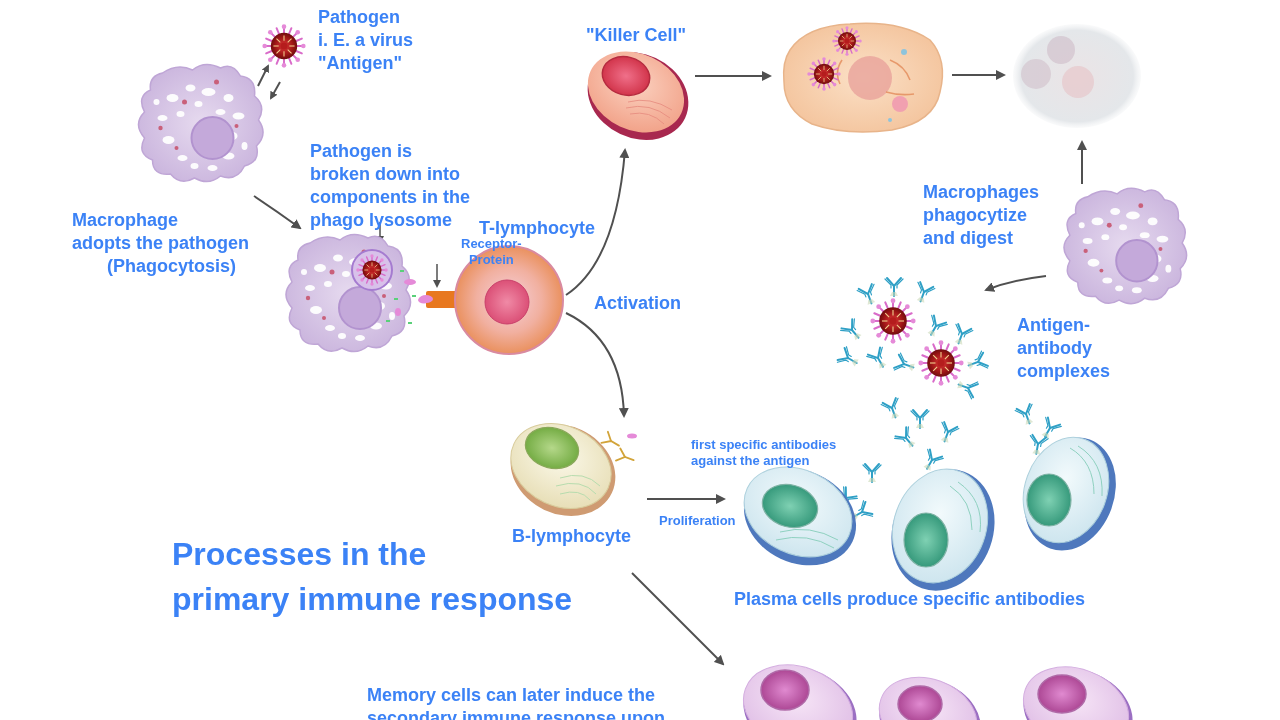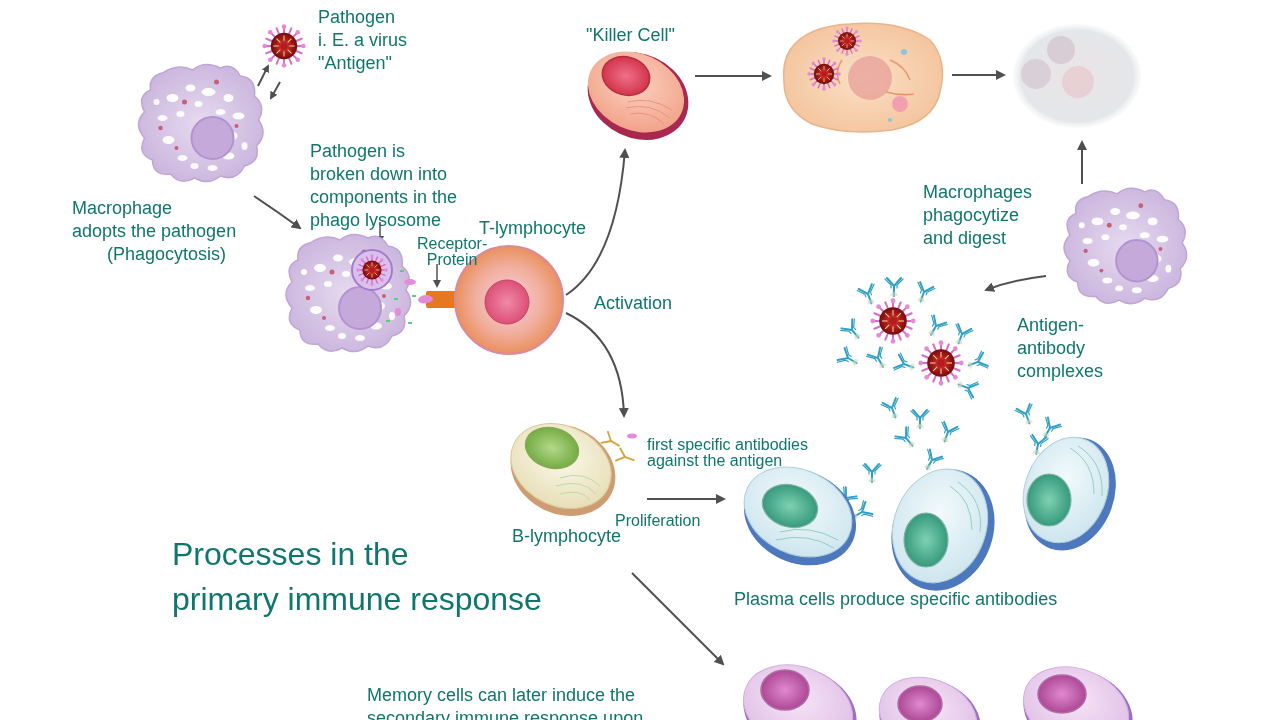--- a/index.html
+++ b/index.html
@@ -1,22 +1,22 @@
 <!DOCTYPE html>
 <html><head>
 <meta charset="utf-8">
 <style>
   html, body { margin: 0; padding: 0; background: #ffffff; }
   #canvas {
     position: relative; width: 1280px; height: 720px; overflow: hidden;
     background: #ffffff; font-family: "Liberation Sans", sans-serif; color: #111;
   }
-  .lbl { position: absolute; white-space: pre; line-height: 1.15; color: #0f766e; }
+  .lbl { position: absolute; white-space: pre; line-height: 1.15; color: #3b82f6; font-weight: bold; }
   .f18 { font-size: 18px; line-height: 23px; }
-  .f13 { font-size: 16px; line-height: 16px; }
+  .f13 { font-size: 13px; line-height: 16px; margin-left: 44px; }
   .title { font-size: 32px; line-height: 44px; margin-top: 14px; }
   svg.layer { position: absolute; left: 0; top: 0; }
 </style>
 </head>
 <body>
 
 <div id="canvas">
 
   <svg class="layer" width="1280" height="720">
     <defs>
@@ -355,21 +355,21 @@
     </g>
   </svg>
 
   <div class="lbl f18" style="left:318px; top:6px;">Pathogen
 i. E. a virus
 "Antigen"</div>
   <div class="lbl f18" style="left:310px; top:140px;">Pathogen is
 broken down into
 components in the
 phago lysosome</div>
-  <div class="lbl f18" style="left:72px; top:197px;">Macrophage
+  <div class="lbl f18" style="left:72px; top:209px;">Macrophage
 adopts the pathogen
        (Phagocytosis)</div>
   <div class="lbl f13" style="left:417px; top:236px; text-align:center;">Receptor-
 Protein</div>
   <div class="lbl f18" style="left:479px; top:217px;">T-lymphocyte</div>
   <div class="lbl f18" style="left:594px; top:292px;">Activation</div>
   <div class="lbl f18" style="left:586px; top:24px;">"Killer Cell"</div>
   <div class="lbl f18" style="left:923px; top:181px;">Macrophages
 phagocytize
 and digest</div>

